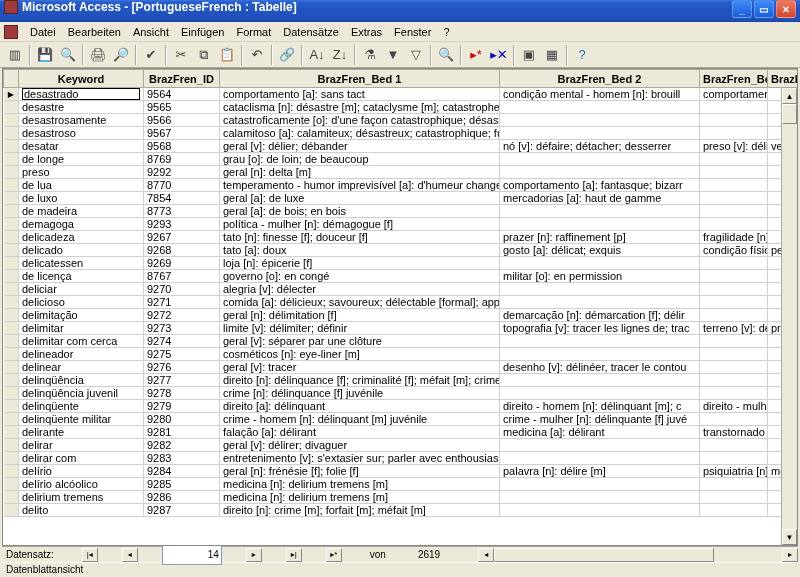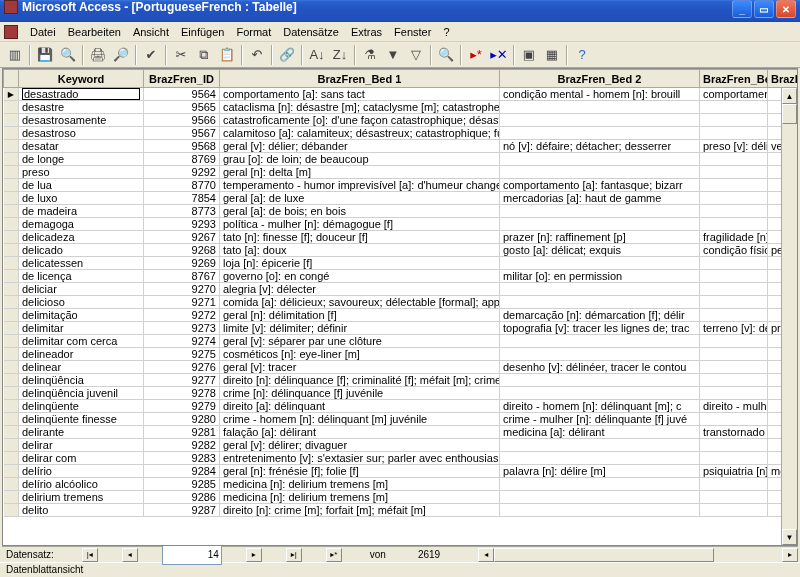--- a/index.html
+++ b/index.html
@@ -96,21 +96,21 @@
     border-bottom: 1px solid #d0d0d0;
     height: 13px;
     padding: 0 3px;
     overflow: hidden;
     white-space: nowrap;
     text-overflow: clip;
     vertical-align: middle;
   }
   .col-sel { width: 15px; background:#ece9d8;border-right:1px solid #aca899;border-bottom:1px solid #d0d0d0;text-align:center;font-size:9px;}
   .col-key { width: 125px; }
-  .col-id  { width: 76px; text-align:right; padding-right:4px;}
+  .col-id  { width: 76px; padding-right:4px;}
   .col-b1  { width: 280px; }
   .col-b2  { width: 200px; }
   .col-b3  { width: 68px; }
   .col-b4  { width: 40px; }
   .grid tr.current .col-sel::before { content:"▶"; font-size:8px;}
   .grid td.col-key input {
     border:1px solid #000; width:100%; height:12px; font-size:11px; font-family:inherit; padding:0 1px;
   }
   .vscroll {
     position:absolute; right:0; top:19px; bottom:0; width:16px;
@@ -443,21 +443,21 @@
           <td class="col-sel"></td>
           <td class="col-key">delinqüente</td>
           <td class="col-id">9279</td>
           <td class="col-b1">direito [a]: délinquant</td>
           <td class="col-b2">direito - homem [n]: délinquant [m]; c</td>
           <td class="col-b3">direito - mulher</td>
           <td class="col-b4"></td>
         </tr>
         <tr>
           <td class="col-sel"></td>
-          <td class="col-key">delinqüente finesse</td>
+          <td class="col-key">delinqüente militar</td>
           <td class="col-id">9280</td>
           <td class="col-b1">crime - homem [n]: délinquant [m] juvénile</td>
           <td class="col-b2">crime - mulher [n]: délinquante [f] juvé</td>
           <td class="col-b3"></td>
           <td class="col-b4"></td>
         </tr>
         <tr>
           <td class="col-sel"></td>
           <td class="col-key">delirante</td>
           <td class="col-id">9281</td>

